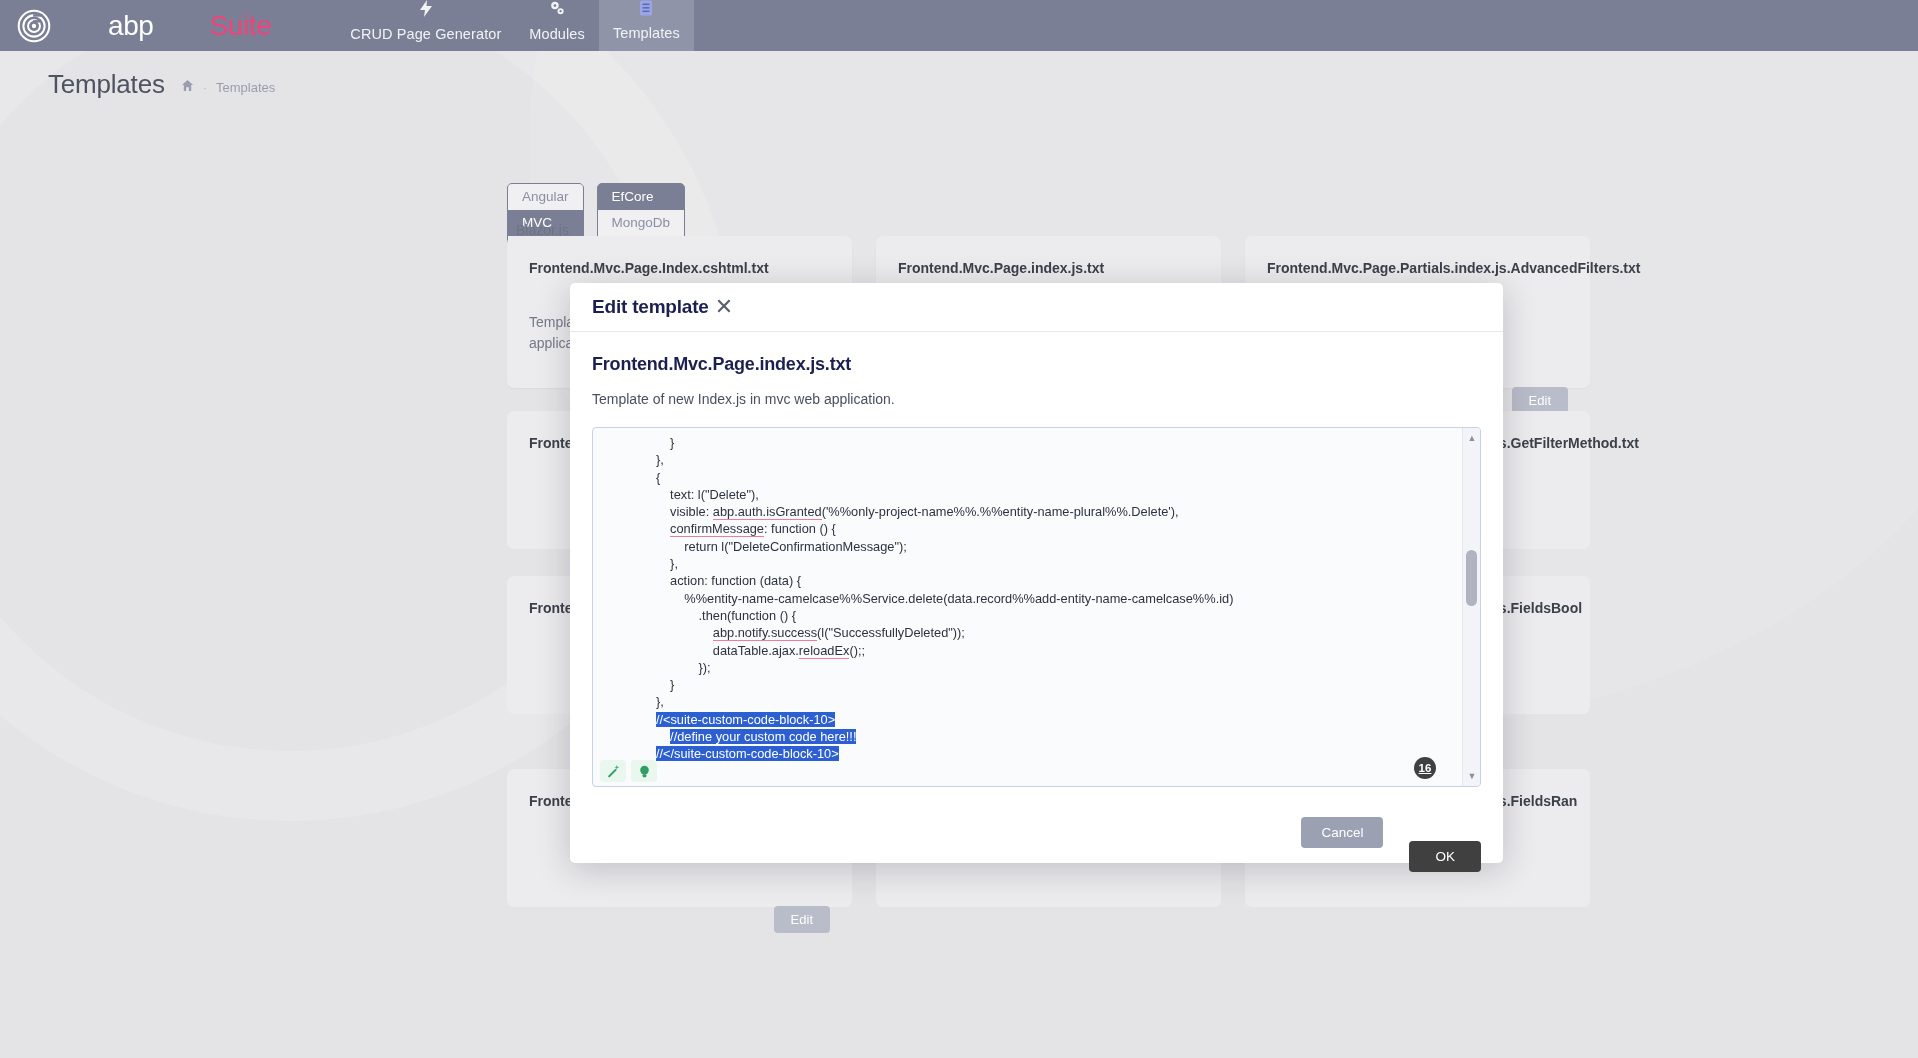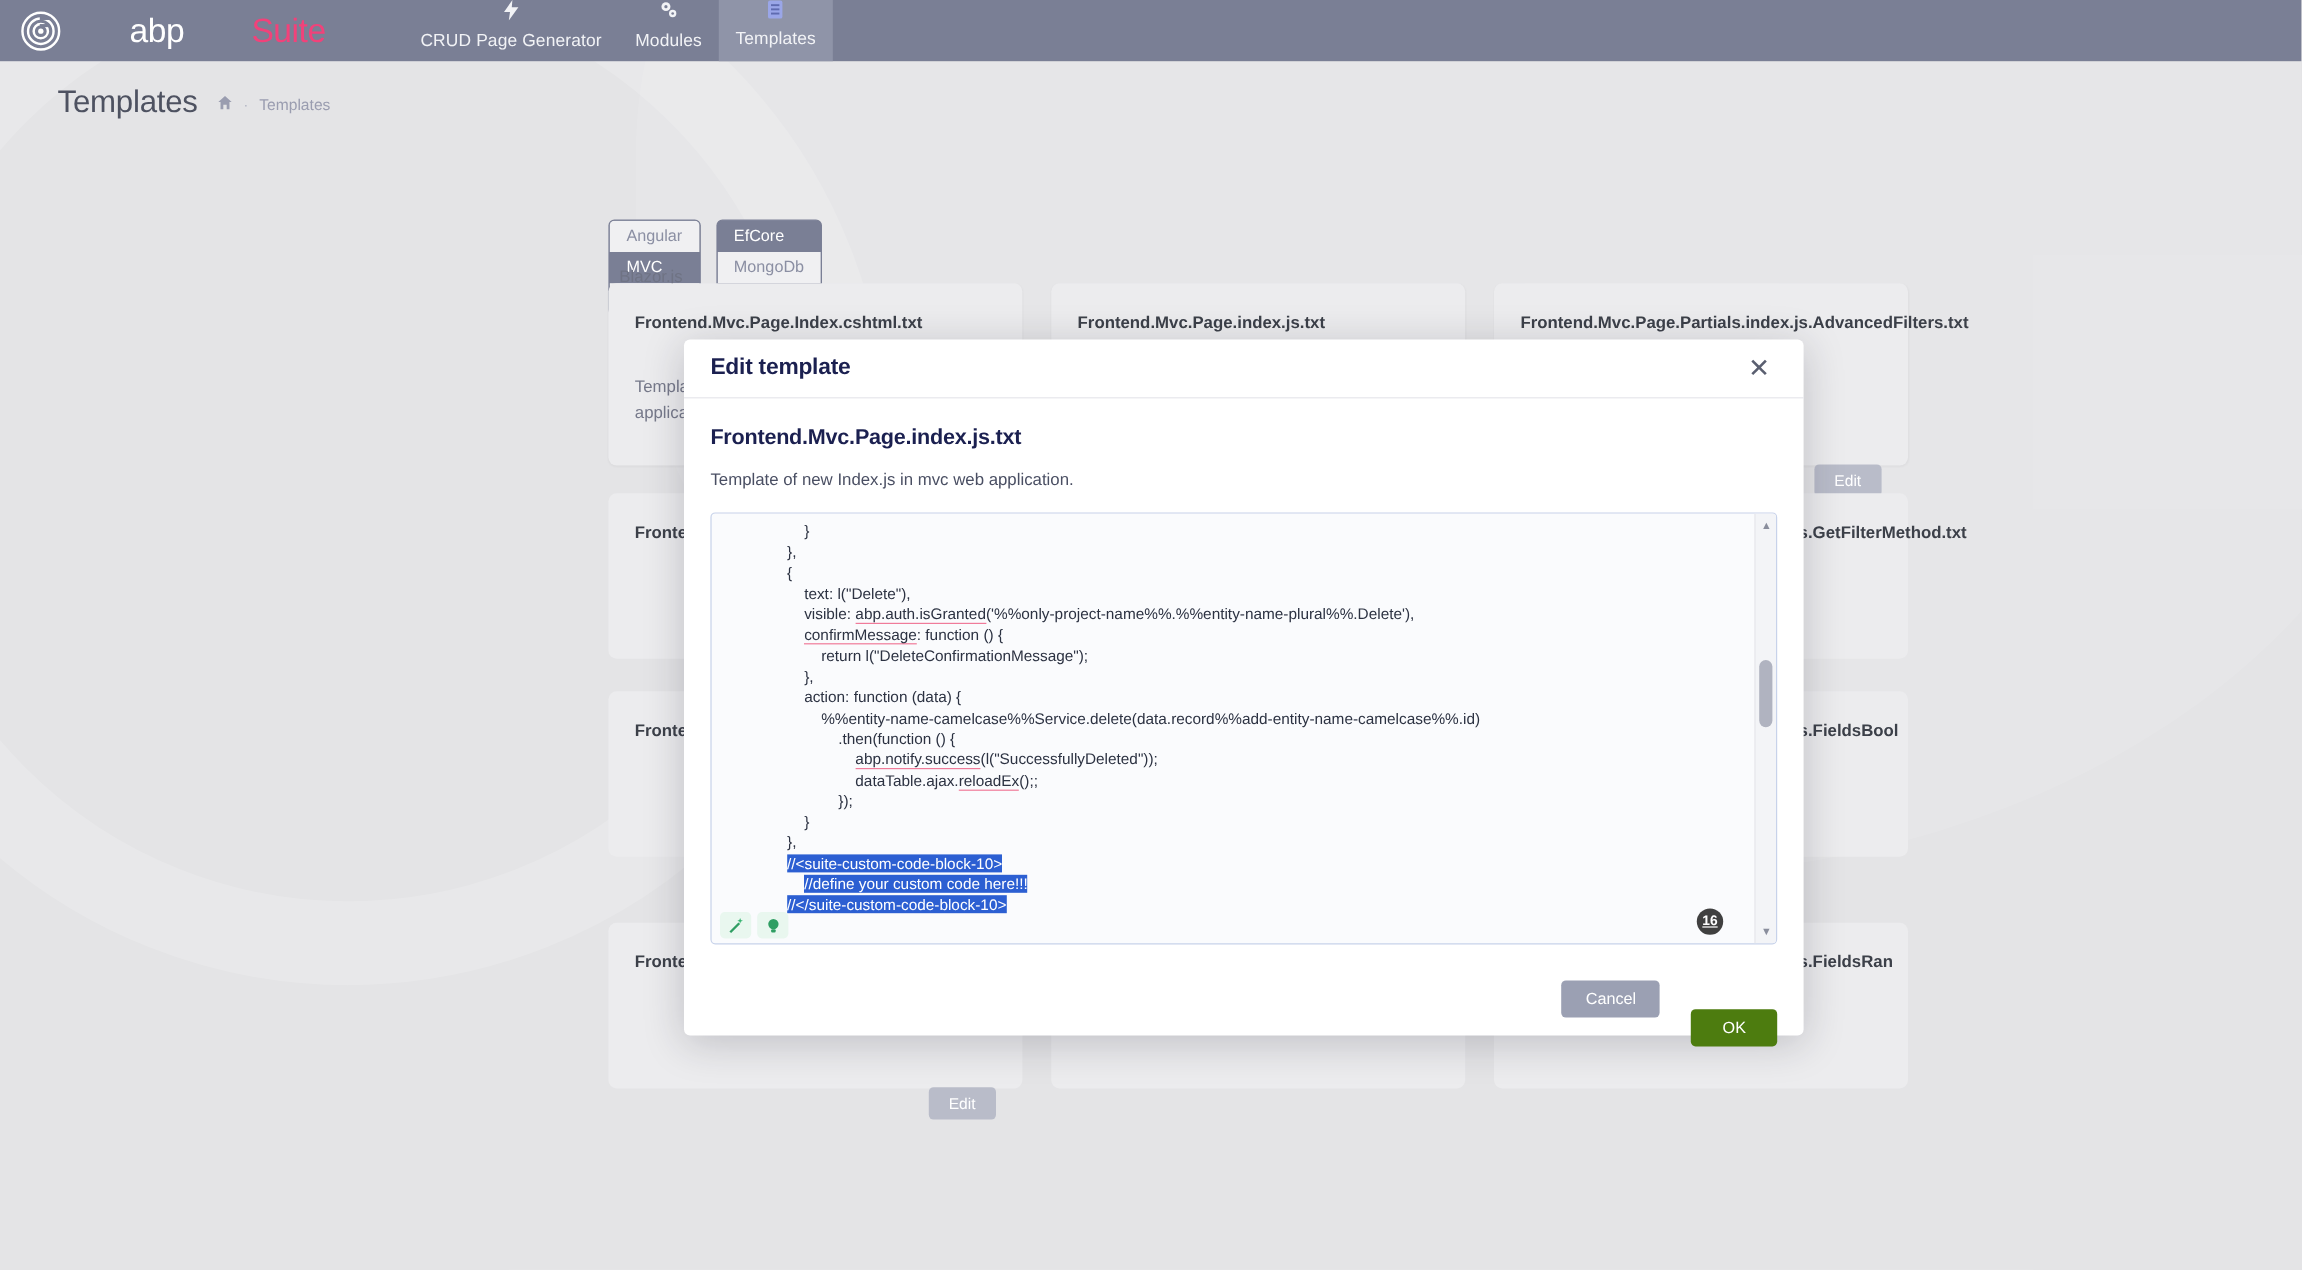--- a/index.html
+++ b/index.html
@@ -105,21 +105,21 @@
   .modal {
     position: absolute; left: 570px; top: 283px;
     width: 933px; height: 580px;
     background: #ffffff; border-radius: 5px;
     box-shadow: 0 6px 34px rgba(30,32,48,0.22);
     z-index: 20;
     display: flex; flex-direction: column;
   }
   .modal-head {
     height: 49px; border-bottom: 1px solid #e7e7ec;
-    display: flex; align-items: center; justify-content: space-between;
+    display: flex; align-items: center; justify-content: flex-start;
     padding: 0 22px 0 22px;
   }
   .modal-title { font-size: 19px; color: #1b2050; font-weight: 700; letter-spacing: -0.2px; }
   .modal-close {
     background: none; border: none; cursor: pointer;
     color: #5a5f70; font-size: 22px; line-height: 1; padding: 4px 6px;
   }
   .modal-body { flex: 1; padding: 22px 22px 0 22px; overflow: hidden; }
   .tpl-name { font-size: 18px; color: #1b2050; font-weight: 700; letter-spacing: -0.2px; }
   .tpl-desc { margin-top: 16px; font-size: 14px; color: #4a4f63; }
@@ -177,21 +177,21 @@
 
   .modal-foot {
     height: 62px; display: flex; align-items: center; justify-content: flex-end;
     gap: 26px; padding-right: 22px;
   }
   .btn {
     border: none; border-radius: 4px; cursor: pointer;
     font-size: 13.5px; padding: 8px 20px; color: #fff;
   }
   .btn-cancel { background: #9ba0b3; }
-  .btn-ok { background: #4d7c0f; padding: 8px 26px; margin-top: 48px; }
+  .btn-ok { background: #404040; padding: 8px 26px; margin-top: 48px; }
 </style>
 </head>
 <body>
 
 <div id="root">
 
   <div class="navbar">
     <div class="brand">
       <svg class="brand-logo" viewBox="0 0 40 40">
         <circle cx="20" cy="20" r="18" fill="none" stroke="#ffffff" stroke-width="2.4"></circle>

